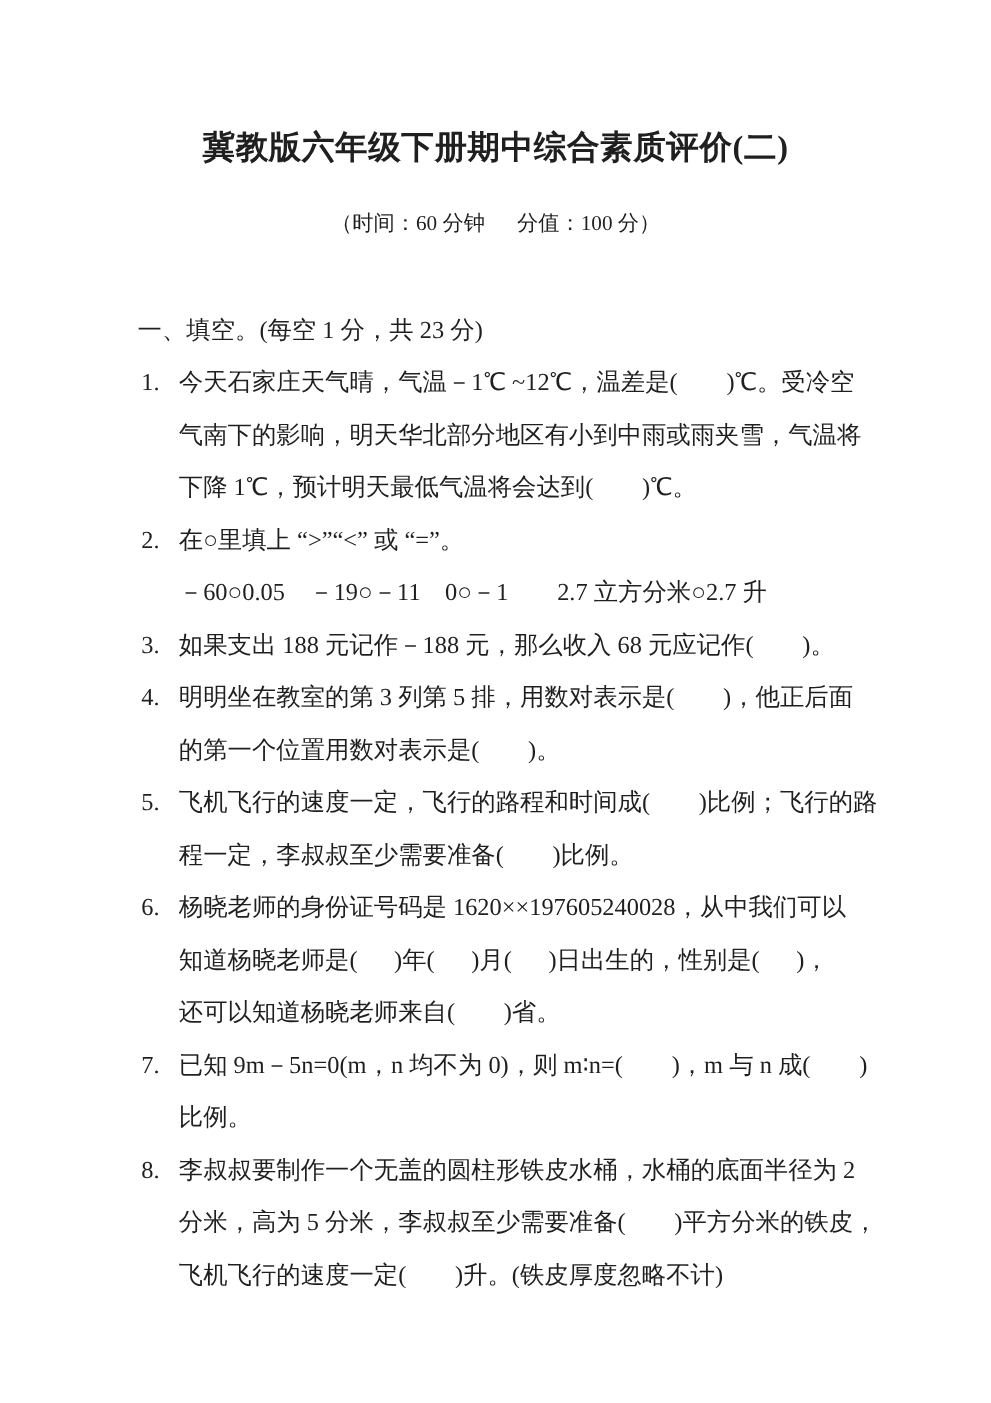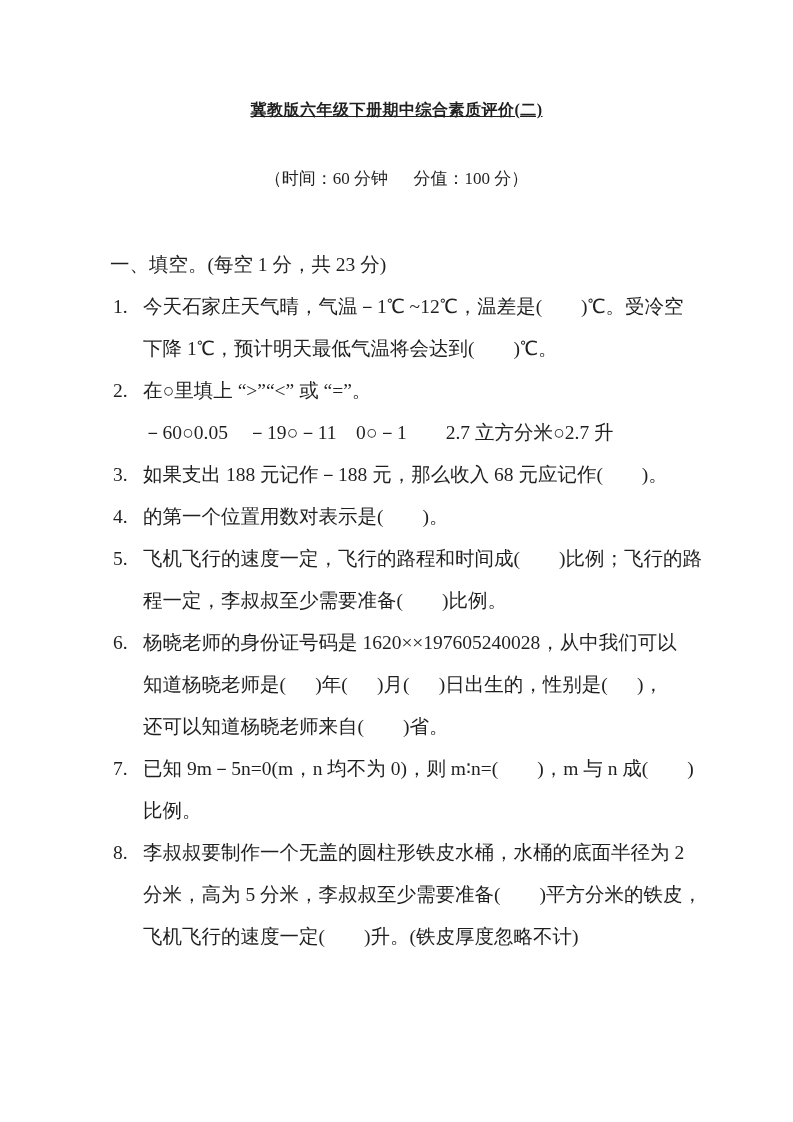--- a/index.html
+++ b/index.html
@@ -18,25 +18,24 @@
     background: #ffffff;
     overflow: hidden;
   }
   .title {
     position: absolute;
     top: 100px;
     left: 0;
     width: 100%;
     margin: 0;
     text-align: center;
-    font-size: 16px;
+    font-size: 26px;
     font-weight: 700;
     letter-spacing: 0.5px;
     white-space: pre;
-    text-decoration: underline;
   }
   .subtitle {
     position: absolute;
     top: 167px;
     left: 0;
     width: 100%;
     text-align: center;
     font-size: 17px;
     white-space: pre;
   }
@@ -73,36 +72,38 @@
 
   <div class="subtitle">（时间：60 分钟      分值：100 分）</div>
 
   <div class="content">
 
     <div class="line section-header">一、填空。(每空 1 分，共 23 分)</div>
 
     <div class="question">
       <span class="q-num">1.</span>
       <div class="line">今天石家庄天气晴，气温－1℃ ~12℃，温差是(        )℃。受冷空</div>
+      <div class="line">气南下的影响，明天华北部分地区有小到中雨或雨夹雪，气温将</div>
       <div class="line">下降 1℃，预计明天最低气温将会达到(        )℃。</div>
     </div>
 
     <div class="question">
       <span class="q-num">2.</span>
       <div class="line">在○里填上 “&gt;”“&lt;” 或 “=”。</div>
       <div class="line">－60○0.05    －19○－11    0○－1        2.7 立方分米○2.7 升</div>
     </div>
 
     <div class="question">
       <span class="q-num">3.</span>
       <div class="line">如果支出 188 元记作－188 元，那么收入 68 元应记作(        )。</div>
     </div>
 
     <div class="question">
       <span class="q-num">4.</span>
+      <div class="line">明明坐在教室的第 3 列第 5 排，用数对表示是(        )，他正后面</div>
       <div class="line">的第一个位置用数对表示是(        )。</div>
     </div>
 
     <div class="question">
       <span class="q-num">5.</span>
       <div class="line">飞机飞行的速度一定，飞行的路程和时间成(        )比例；飞行的路</div>
       <div class="line">程一定，李叔叔至少需要准备(        )比例。</div>
     </div>
 
     <div class="question">

